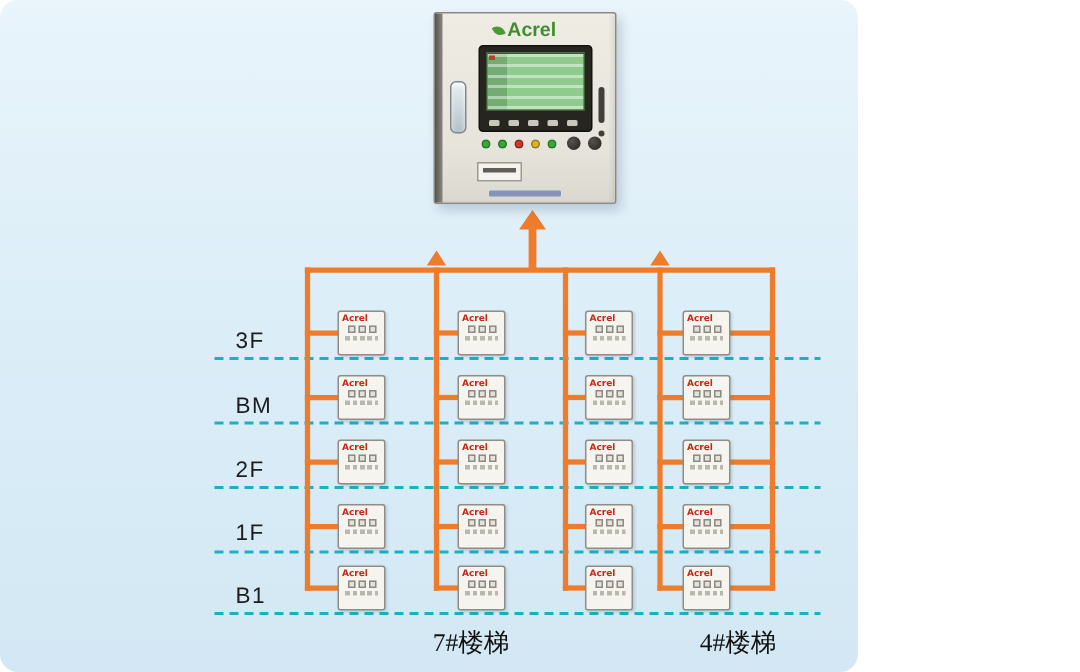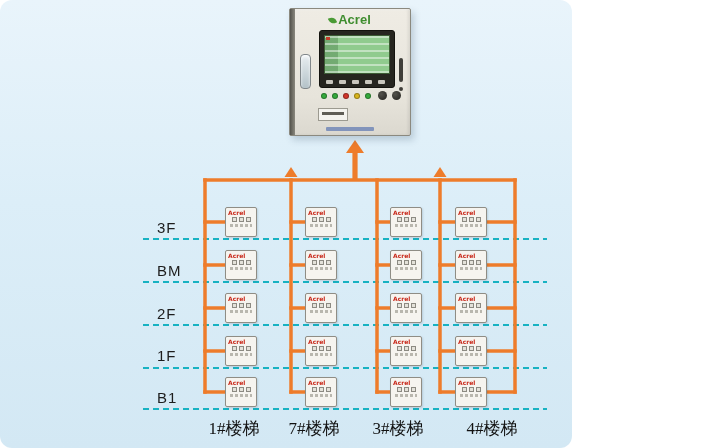--- a/index.html
+++ b/index.html
@@ -338,18 +338,16 @@
   <div class="device c4 r5">
       <span class="dev-brand" style="color: rgb(200, 40, 26);">Acrel</span>
       <span class="dev-keys">
         <i></i>
         <i></i>
         <i></i>
       </span>
       <span class="dev-bar"></span>
     </div>
 
-  <div class="stair s1">1#楼梯</div>
   <div class="stair s2">7#楼梯</div>
-  <div class="stair s3">3#楼梯</div>
   <div class="stair s4">4#楼梯</div>
 
 </div>
 
 </body></html>

